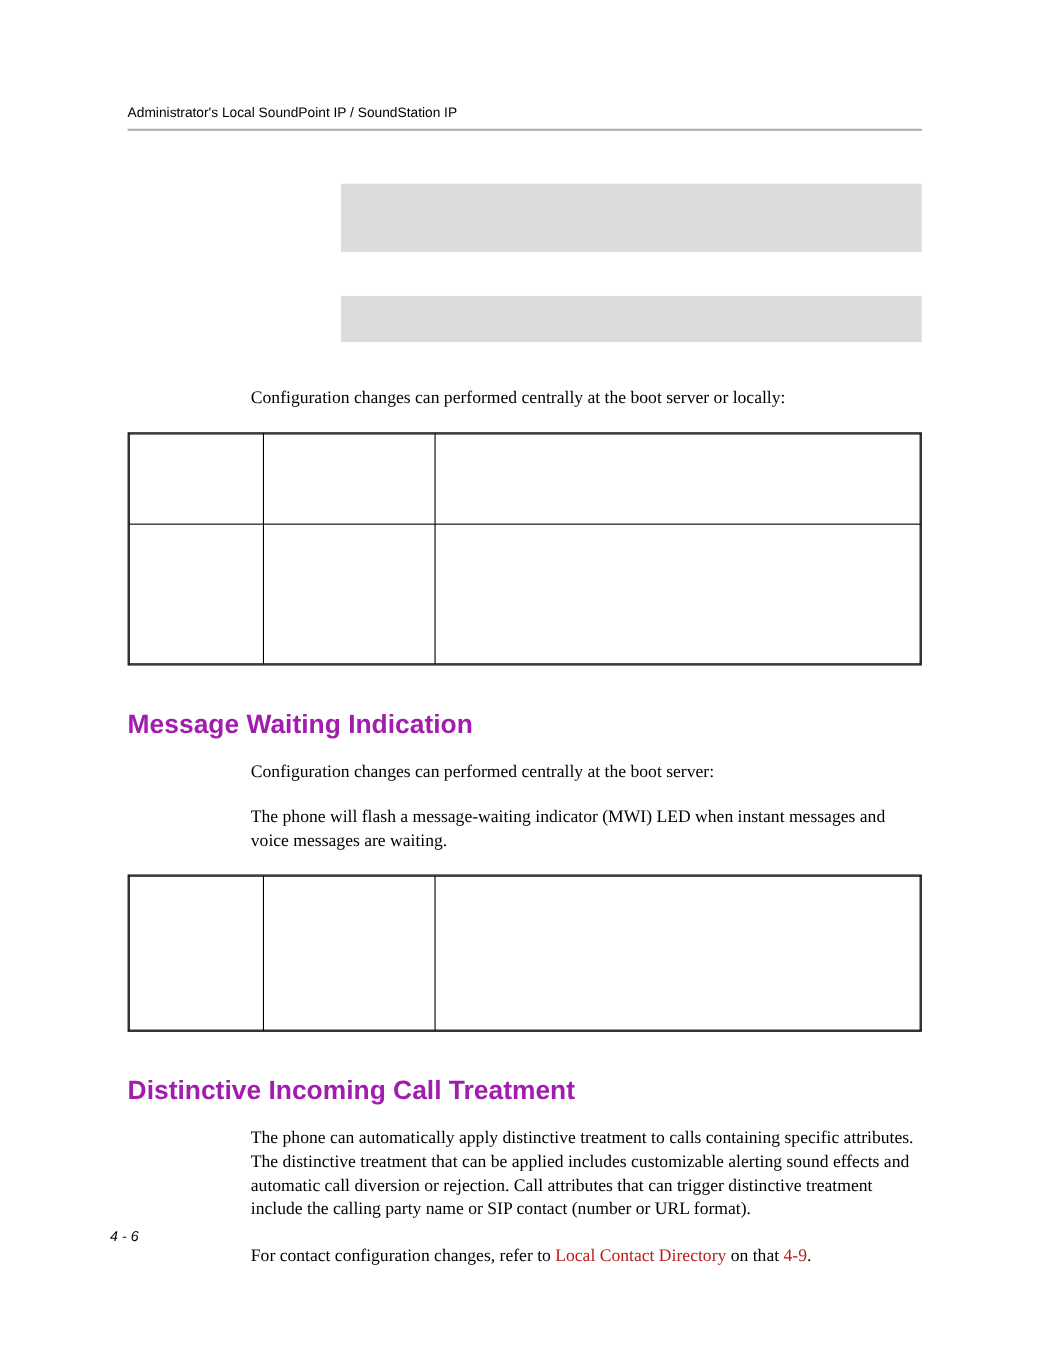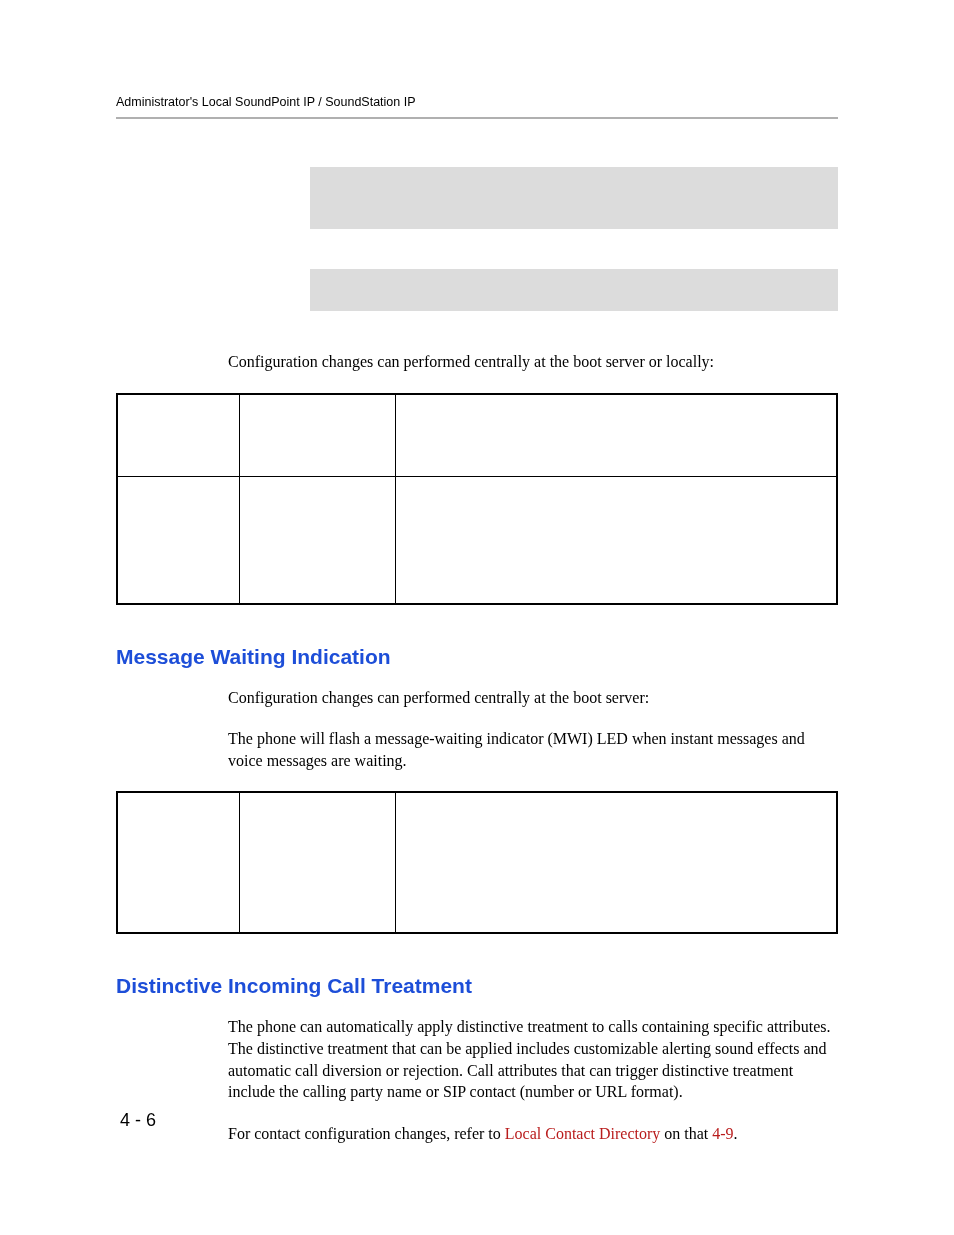--- a/index.html
+++ b/index.html
@@ -52,35 +52,36 @@
     .table1 .row2 td { height: 127px; }
     .table1 .col1 { width: 122px; }
     .table1 .col2 { width: 156px; }
     .table1 .col3 { width: auto; }
     .table2 .row1 td { height: 140px; }
     .table2 .col1 { width: 122px; }
     .table2 .col2 { width: 156px; }
     .table2 .col3 { width: auto; }
     .section-heading {
       font-family: Arial, Helvetica, sans-serif;
-      font-size: 21px;
+      font-size: 24px;
       font-weight: bold;
-      color: #1d4ed8;
+      color: #a21caf;
       margin-bottom: 18px;
       margin-top: 12px;
     }
     .link {
       color: #b91c1c;
     }
     .page-num {
       font-family: Arial, Helvetica, sans-serif;
-      font-size: 18px;
+      font-size: 13px;
       position: absolute;
-      left: 120px;
+      left: 100px;
       bottom: 104px;
+      font-style: italic;
     }
   </style>
 </head>
 <body>
 
 <div class="page">
   <div class="running-header">Administrator's Local SoundPoint IP / SoundStation IP</div>
 
   <div class="gray-block gray-block-1"></div>
   <div class="gray-block gray-block-2"></div>

